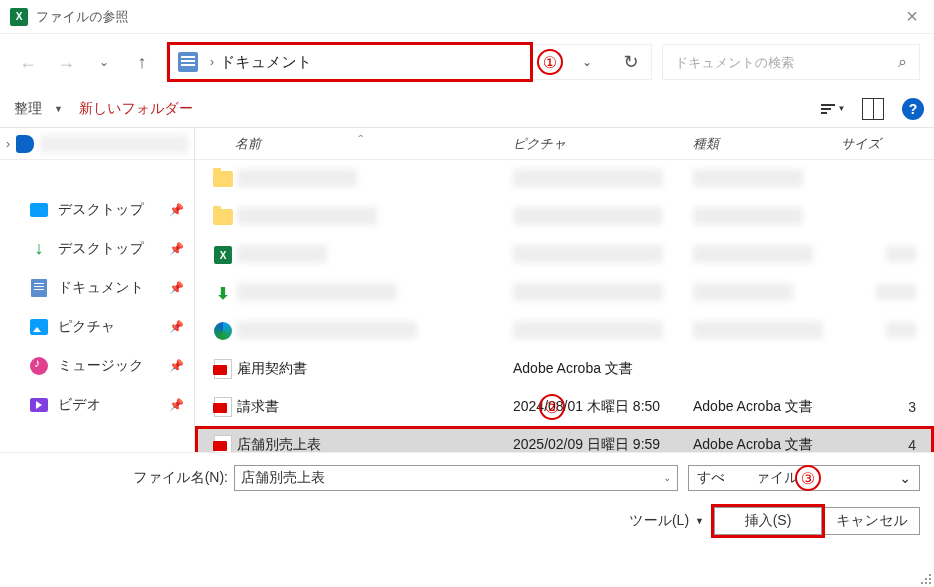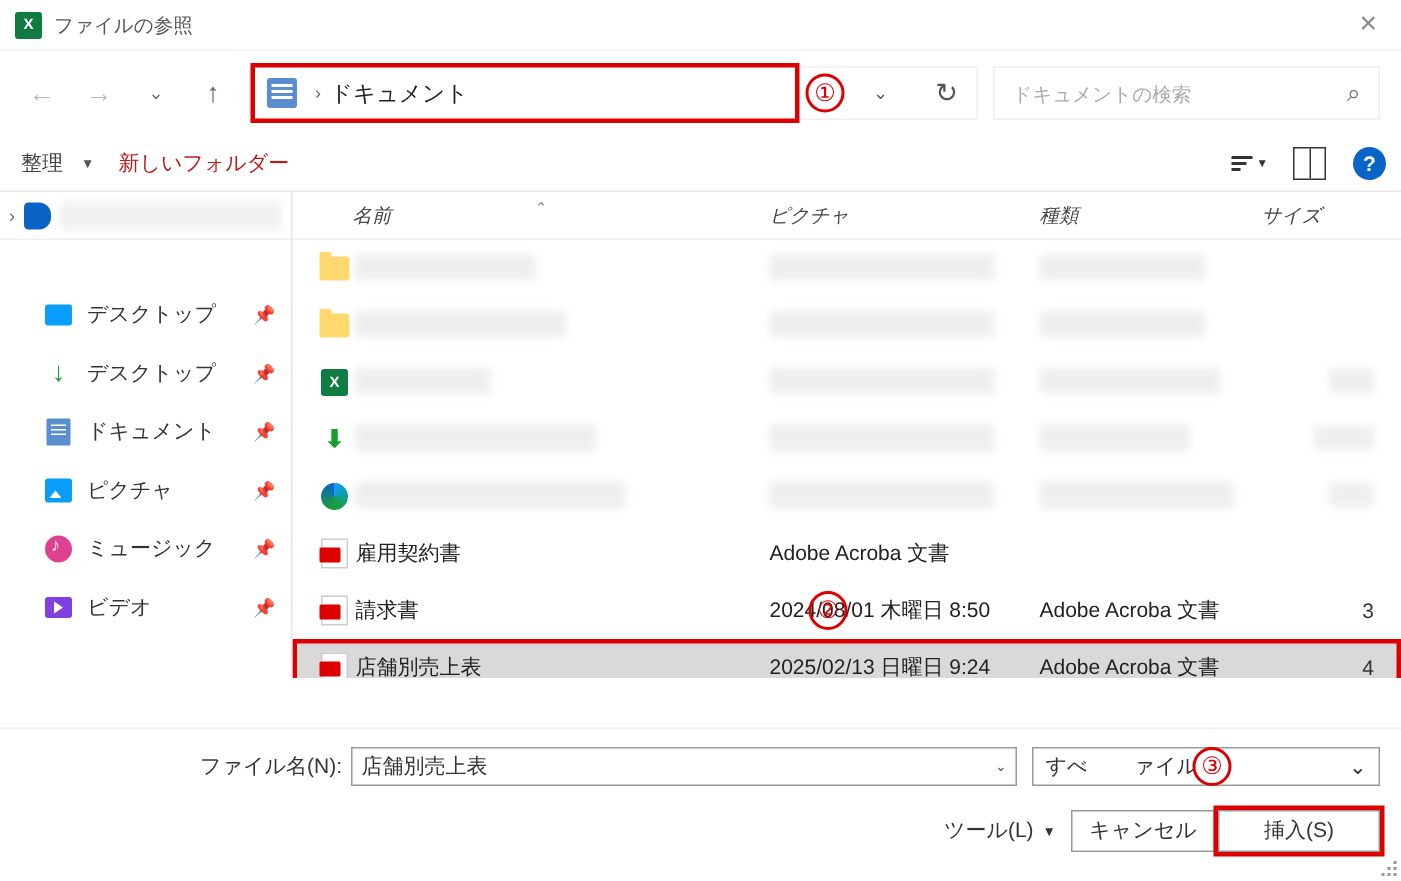--- a/index.html
+++ b/index.html
@@ -81,21 +81,21 @@
 .blurblk { background: #eee; border-radius: 2px; filter: blur(3px); }
 .folder-ico { width: 20px; height: 16px; background: #ffd96e; border-radius: 2px; position: relative; }
 .folder-ico::before { content: ""; position: absolute; top: -3px; left: 0; width: 8px; height: 4px; background: #ffd96e; border-radius: 1px 1px 0 0; }
 .excel-ico { width: 18px; height: 18px; background: #107c41; color: #fff; font-size: 10px; font-weight: bold; border-radius: 2px; display: flex; align-items: center; justify-content: center; }
 .dl-ico { width: 18px; height: 18px; display: flex; align-items: center; justify-content: center; color: #1a9e32; font-size: 16px; font-weight: bold; }
 .edge-ico { width: 18px; height: 18px; border-radius: 50%; background: conic-gradient(#0a9efc, #1a9e32, #0a64c7); }
 .pdf-ico { width: 18px; height: 20px; background: #fff; border: 1px solid #ccc; position: relative; }
 .pdf-ico::after { content: ""; position: absolute; left: -2px; top: 5px; width: 14px; height: 10px; background: #d00; border-radius: 1px; }
 .row .marker2 { position: absolute; left: 340px; }
 
-.footer { border-top: 1px solid #eee; padding: 8px 14px 4px; height: 96px; margin-top: 33px; }
+.footer { border-top: 1px solid #eee; padding: 8px 14px 4px; height: 96px; }
 .fn-row { display: flex; align-items: center; height: 34px; }
 .fn-lbl { width: 220px; text-align: right; padding-right: 6px; font-size: 14px; color: #333; }
 .fn-input { flex: 1; height: 26px; border: 1px solid #999; padding: 0 6px; font-size: 14px; display: flex; align-items: center; justify-content: space-between; }
 .fn-input .tri { font-size: 9px; color: #555; }
 .filter { width: 232px; height: 26px; border: 1px solid #999; margin-left: 10px; padding: 0 8px; font-size: 14px; display: flex; align-items: center; justify-content: space-between; position: relative; }
 .filter .mask { display:flex; align-items:flex-start; gap:0; }
 .filter .whitecov { background:#fff; height:18px; width:34px; display:inline-block; margin:0 -2px; }
 .btn-row { display: flex; align-items: center; justify-content: flex-end; height: 40px; gap: 2px; margin-top: 6px; }
 .tools { font-size: 14px; color: #333; margin-right: 8px; display: flex; align-items: center; gap: 6px; }
 .tools .tri { font-size: 9px; }
@@ -281,21 +281,21 @@
       <span class="fdate">2024/08/01 木曜日 8:50</span>
       <span class="ftype">Adobe Acroba 文書</span>
       <span class="fsize">3</span>
       <div class="marker marker2">②</div>
     </div>
     <div class="row sel redbox">
       <span class="icon">
           <span class="pdf-ico"></span>
         </span>
       <span class="fname">店舗別売上表</span>
-      <span class="fdate">2025/02/13 日曜日 9:24</span>
+      <span class="fdate">2025/02/09 日曜日 9:59</span>
       <span class="ftype">Adobe Acroba 文書</span>
       <span class="fsize">4</span>
     </div>
   </div>
 </div>
 
 <div class="footer">
   <div class="fn-row">
     <div class="fn-lbl">ファイル名(N):</div>
     <div class="fn-input">
@@ -310,24 +310,24 @@
       </span>
       <span class="tri">⌄</span>
       <div class="marker marker3" style="position:absolute; left:50%; top:50%; transform:translate(-50%,-50%); background:#fff;">③</div>
     </div>
   </div>
   <div class="btn-row">
     <div class="tools">
       <span>ツール(L)</span>
       <span class="tri">▼</span>
     </div>
-    <div class="btn cancel">キャンセル</div>
     <div class="btn insert">
       <span>挿入(S)</span>
     </div>
+    <div class="btn cancel">キャンセル</div>
   </div>
 </div>
 
 <div class="resize-grip">
   <span style="right:1px;bottom:1px"></span>
   <span style="right:5px;bottom:1px"></span>
   <span style="right:9px;bottom:1px"></span>
   <span style="right:1px;bottom:5px"></span>
   <span style="right:5px;bottom:5px"></span>
   <span style="right:1px;bottom:9px"></span>

